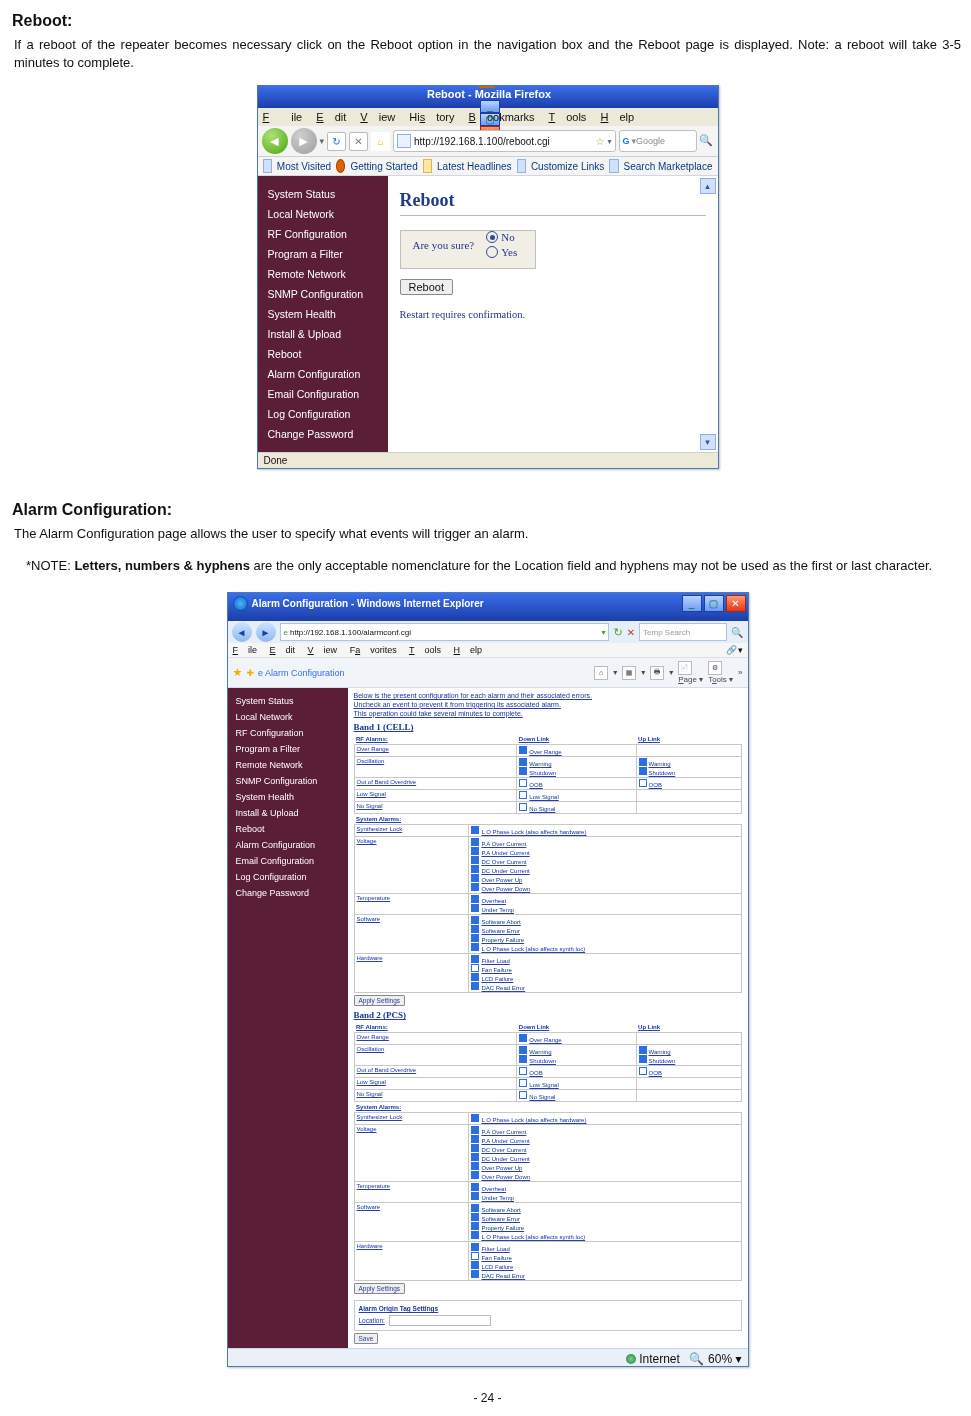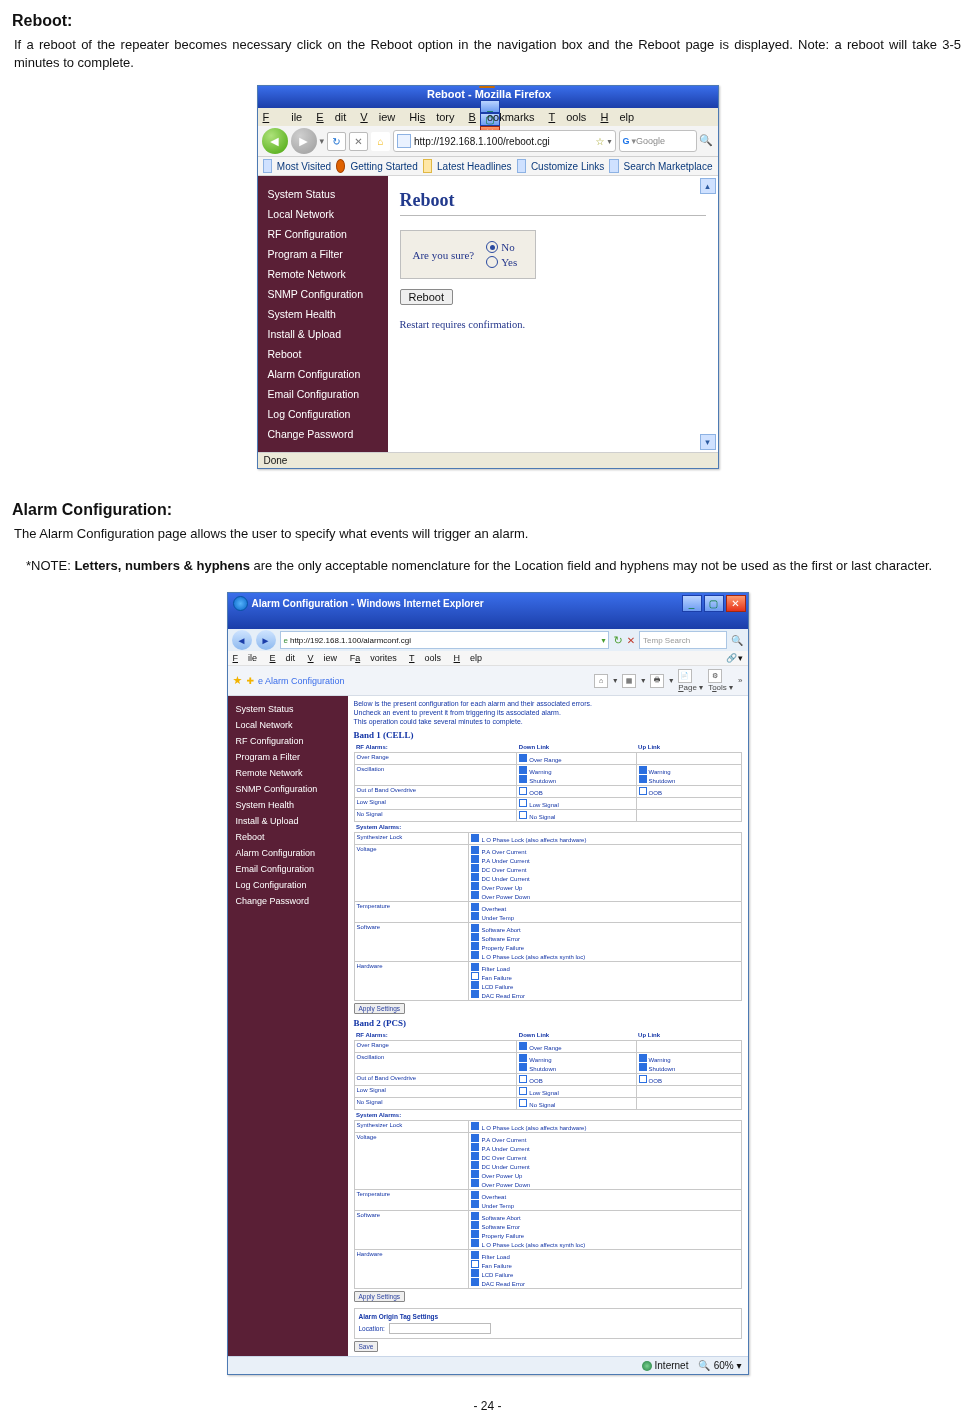--- a/index.html
+++ b/index.html
@@ -42,58 +42,58 @@
   .bookbar{padding:2px 5px;font-size:10px;background:#f5f5f5;border-bottom:1px solid #d7d7d7;color:#0b3a7c;display:flex;align-items:center;gap:5px;white-space:nowrap;}
   .bk-ic{width:12px;height:12px;background:#cfe1ff;border:1px solid #8db2e3;display:inline-block;}
   .fire-ic{width:12px;height:12px;background:#e06200;border-radius:50%;display:inline-block;border:1px solid #a74300;}
   .content-wrap{background:#fff;display:flex;}
   .sidebar{background:#5a1f36;color:#fff;width:130px;padding:8px 0;font-size:10.5px;}
   .sidebar div{padding:4px 10px;}
   .mainpane{flex:1;padding:14px 12px 8px 12px;position:relative;}
   .scroll-up{position:absolute;right:2px;top:2px;width:14px;height:14px;background:#cfe1ff;border:1px solid #8db2e3;font-size:9px;display:flex;align-items:center;justify-content:center;color:#2c5aa0;}
   .scroll-dn{position:absolute;right:2px;bottom:2px;width:14px;height:14px;background:#cfe1ff;border:1px solid #8db2e3;font-size:9px;display:flex;align-items:center;justify-content:center;color:#2c5aa0;}
   .reboot-h{font-family:Georgia,serif;font-size:18px;font-weight:bold;color:#223a8d;padding-bottom:4px;border-bottom:1px solid #b9b9b9;margin-bottom:14px;}
-  .confirm-box{border:1px solid #bfbfbf;background:#f1eee6;padding:10px 18px 10px 12px;display:inline-block;font-family:Georgia,serif;font-size:11px;color:#23358a;}
+  .confirm-box{border:1px solid #bfbfbf;background:#f1eee6;padding:0 18px 10px 12px;display:inline-block;font-family:Georgia,serif;font-size:11px;color:#23358a;}
   .confirm-box .row{display:flex;align-items:center;gap:12px;}
   .radio{width:10px;height:10px;border-radius:50%;border:1px solid #2a4aa0;display:inline-flex;align-items:center;justify-content:center;}
   .radio.on::after{content:"";width:5px;height:5px;border-radius:50%;background:#2a4aa0;}
   .reboot-btn{margin-top:10px;border:1px solid #8a8a8a;background:#efefef;padding:1px 8px;font-size:11px;border-radius:2px;display:inline-block;}
   .note-restart{margin-top:14px;font-family:Georgia,serif;font-size:10.5px;color:#23358a;}
   .statusbar{background:#ece9d8;font-size:10px;padding:2px 6px;border-top:1px solid #cfcfcf;}
 
   
   .win2{width:520px;border:1px solid #4d7ab3;box-shadow:1px 1px 2px rgba(0,0,0,.25);background:#fff;}
-  .titlebar2{height:20px;background:linear-gradient(#3a6eea,#1b3ea9);display:flex;align-items:center;padding:0 2px 16px 5px;}
+  .titlebar2{height:20px;background:linear-gradient(#3a6eea,#1b3ea9);display:flex;align-items:center;padding:0 2px 8px 5px;}
   .ie-ic{width:13px;height:13px;background:radial-gradient(circle,#55b2fb,#0865c8);border-radius:50%;margin-right:4px;border:1px solid #0754a4;}
   .addrbar{height:22px;background:#e6eff8;display:flex;align-items:center;padding:0 4px;gap:4px;font-size:9px;}
   .circ2{width:20px;height:20px;border-radius:50%;background:linear-gradient(#cfe4ff,#8db9ef);display:flex;align-items:center;justify-content:center;color:#1b3ea9;font-size:10px;}
   .urlbox2{flex:1;height:16px;border:1px solid #abc6e4;background:#fff;display:flex;align-items:center;padding:0 3px;font-size:8px;}
   .srch{width:80px;height:16px;border:1px solid #abc6e4;background:#fff;display:flex;align-items:center;padding:0 3px;font-size:8px;color:#9a9a9a;}
   .menubar2{font-size:9px;padding:2px 5px;background:#f6f6f6;border-bottom:1px solid #e0e0e0;display:flex;justify-content:space-between;}
   .menubar2 .left span{margin-right:10px;}
   .tabbar{background:#f1f4f9;padding:3px 5px;font-size:9px;display:flex;justify-content:space-between;align-items:center;border-bottom:1px solid #d6dde7;}
   .tab-left{display:flex;align-items:center;gap:4px;}
   .tab-left .y{color:#f2b300;font-size:11px;}
   .tool-row{display:flex;align-items:center;gap:5px;font-size:8px;color:#4a4a4a;}
   .tiny-ic{width:12px;height:12px;border:1px solid #bbb;background:#fff;font-size:7px;display:flex;align-items:center;justify-content:center;}
   .content2{display:flex;}
   .sidebar2{background:#5a1f36;color:#fff;width:120px;font-size:9px;padding:5px 0;}
   .sidebar2 div{padding:3px 8px;}
-  .main2{flex:1;font-size:7px;color:#2b419f;padding:4px 6px;position:relative;}
+  .main2{flex:1;font-size:7px;color:#2b419f;padding:4px 6px;position:relative;text-decoration:underline;}
   .intro{color:#1335a6;font-size:7px;line-height:1.25;margin-bottom:3px;}
   .band-h{font-family:Georgia,serif;font-weight:bold;font-size:9px;color:#1335a6;margin:4px 0 2px;}
   .alarm-table{border-collapse:collapse;width:100%;font-size:6px;color:#1335a6;}
   .alarm-table td{border:1px solid #c8c8c8;padding:1px 2px;vertical-align:top;}
   .alarm-table th{font-weight:bold;border:none;padding:2px;text-align:left;font-size:6px;}
   .cb{width:6px;height:6px;border:1px solid #2b6fe0;display:inline-block;background:#fff;margin-right:2px;}
   .cb.c{background:#2b6fe0;}
   .apply-btn{border:1px solid #888;background:#efefef;font-size:6.5px;padding:1px 4px;display:inline-block;margin-top:2px;border-radius:1px;}
   .origin-box{border:1px solid #c8c8c8;padding:4px;margin-top:6px;font-size:6.5px;color:#1335a6;}
   .loc-input{width:100px;height:9px;border:1px solid #bbb;background:#fff;display:inline-block;}
-  .statusbar2{height:17px;background:#e9f0f8;border-top:1px solid #c9d6e8;display:flex;align-items:center;justify-content:space-between;padding:0 6px;font-size:10px;}
+  .statusbar2{height:17px;background:#e9f0f8;border-top:1px solid #c9d6e8;display:flex;align-items:flex-end;justify-content:space-between;padding:0 6px;font-size:12px;}
   .globe{width:10px;height:10px;background:radial-gradient(circle,#7bd191,#1c7a3c);border-radius:50%;display:inline-block;margin-right:3px;}
 
   .page-num{text-align:center;font-size:12px;margin-top:24px;}
 </style>
 </head>
 <body>
 
 <div class="section-title">Reboot:</div>
 <div class="body-text">If a reboot of the repeater becomes necessary click on the Reboot option in the navigation box and the Reboot page is displayed. Note: a reboot will take 3-5 minutes to complete.</div>
 

